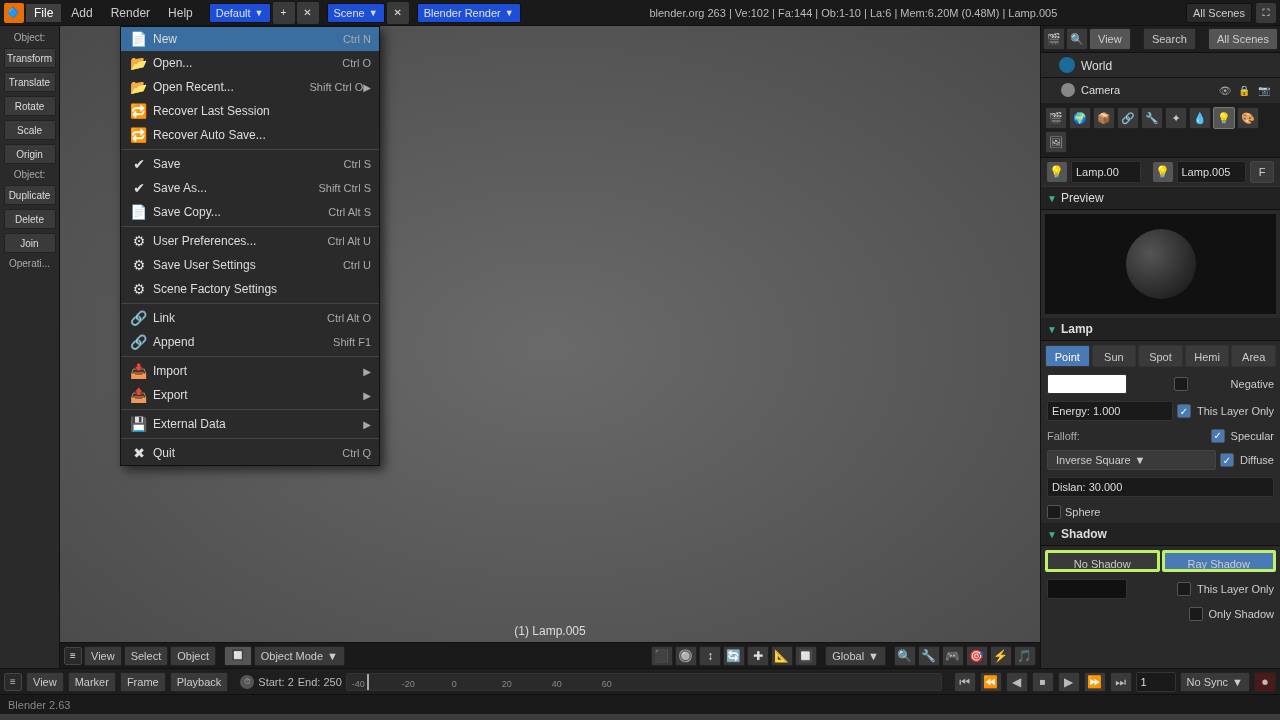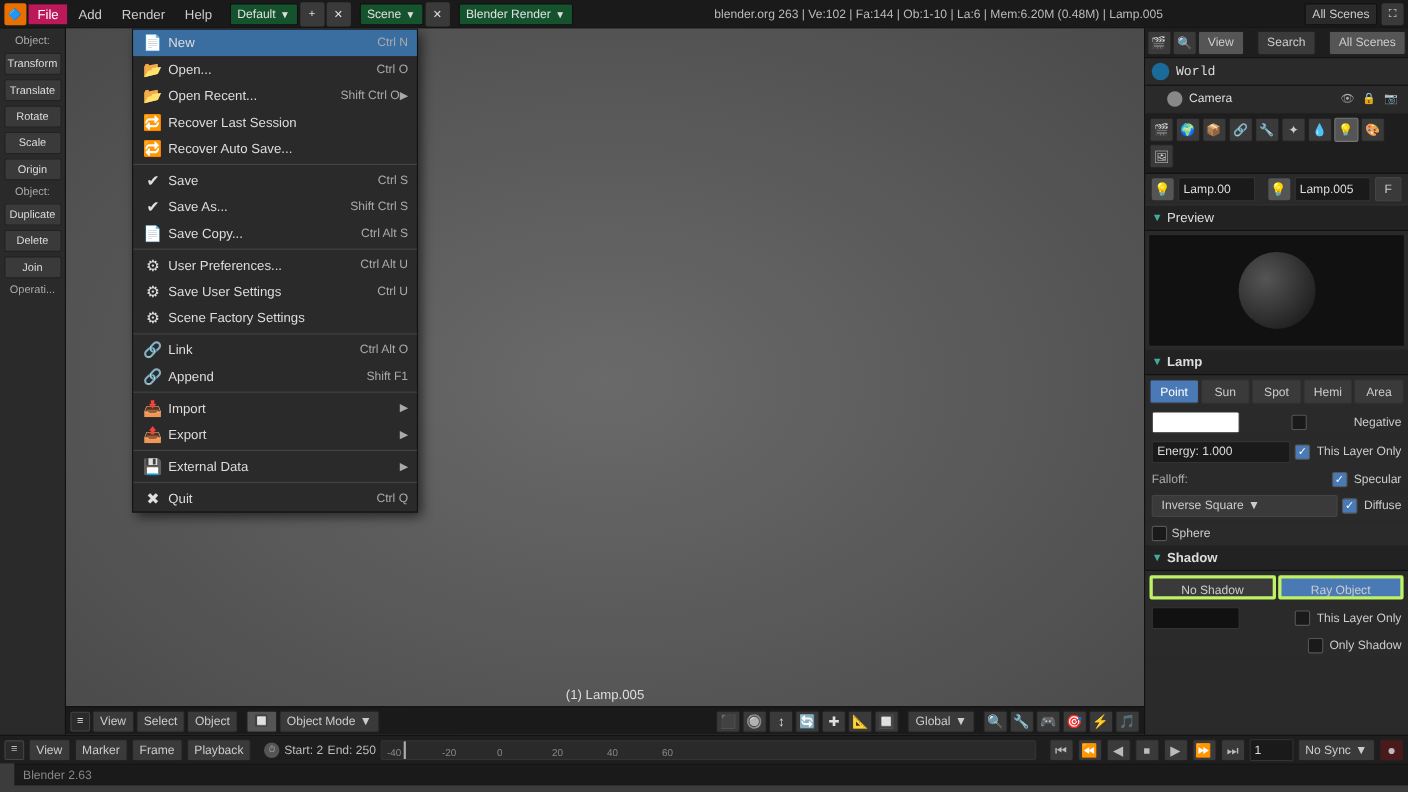--- a/index.html
+++ b/index.html
@@ -2,22 +2,22 @@
 <html><head>
   <meta charset="utf-8">
   <style>
     * { box-sizing: border-box; margin: 0; padding: 0; }
     body { width: 1280px; height: 720px; overflow: hidden; background: #3c3c3c; font-family: 'Segoe UI', Arial, sans-serif; font-size: 12px; color: #e0e0e0; }
 
     
     #top-bar { display: flex; align-items: center; height: 26px; background: #1a1a1a; border-bottom: 1px solid #111; padding: 0 4px; gap: 2px; }
     .top-icon { width: 20px; height: 20px; background: #555; border-radius: 2px; display: flex; align-items: center; justify-content: center; font-size: 10px; }
     .top-menu-item { padding: 2px 8px; color: #ccc; cursor: pointer; font-size: 12px; }
-    .top-menu-item.active { background: #be185d; color: #fff; }
-    .top-segment { display: flex; align-items: center; background: #14532d; border: 1px solid #111; height: 20px; padding: 0 6px; border-radius: 2px; gap: 4px; font-size: 11px; }
+    .top-menu-item.active { background: #404040; color: #fff; }
+    .top-segment { display: flex; align-items: center; background: #1d4ed8; border: 1px solid #111; height: 20px; padding: 0 6px; border-radius: 2px; gap: 4px; font-size: 11px; }
     .top-segment .arrow { font-size: 9px; }
     .top-info { flex: 1; text-align: center; font-size: 11px; color: #bbb; }
     .top-right-btn { background: #2a2a2a; border: 1px solid #111; height: 20px; padding: 0 6px; border-radius: 2px; font-size: 11px; color: #ccc; display: flex; align-items: center; }
 
     
     #main { display: flex; height: calc(720px - 26px - 26px - 26px); }
 
     
     #left-sidebar { width: 60px; background: #2a2a2a; border-right: 1px solid #111; display: flex; flex-direction: column; align-items: center; padding: 4px 0; gap: 2px; }
     .sidebar-section { width: 52px; }
@@ -44,21 +44,21 @@
     #viewport-toolbar { position: absolute; bottom: 0; left: 0; right: 0; height: 26px; background: #1a1a1a; border-top: 1px solid #111; display: flex; align-items: center; padding: 0 4px; gap: 2px; }
     .vt-btn { height: 20px; background: #3a3a3a; border: 1px solid #222; border-radius: 2px; padding: 0 6px; color: #ccc; font-size: 11px; display: flex; align-items: center; cursor: pointer; }
     .vt-icon-btn { width: 22px; height: 20px; background: #3a3a3a; border: 1px solid #222; border-radius: 2px; display: flex; align-items: center; justify-content: center; cursor: pointer; font-size: 12px; }
 
     
     #right-panel { width: 240px; background: #2a2a2a; border-left: 1px solid #111; display: flex; flex-direction: column; overflow-y: auto; }
     .rp-top-icons { display: flex; align-items: center; padding: 2px; background: #1e1e1e; border-bottom: 1px solid #111; gap: 1px; }
     .rp-icon { width: 22px; height: 22px; background: #3a3a3a; border: 1px solid #222; border-radius: 2px; display: flex; align-items: center; justify-content: center; cursor: pointer; font-size: 11px; color: #ccc; }
     .rp-view-btn { background: #3a3a3a; border: 1px solid #222; height: 22px; padding: 0 8px; border-radius: 2px; color: #ccc; font-size: 11px; cursor: pointer; display: flex; align-items: center; }
     .rp-view-btn.active { background: #555; }
-    .scene-world { display: flex; align-items: center; padding: 4px 6px; background: #2a2a2a; border-bottom: 1px solid #111; font-family: Liberation Mono, monospace; }
+    .scene-world { display: flex; align-items: flex-end; padding: 4px 18px; background: #2a2a2a; border-bottom: 1px solid #111; }
     .scene-world-icon { width: 16px; height: 16px; background: #1a6a9a; border-radius: 50%; margin-right: 6px; }
     .scene-world-label { font-size: 12px; color: #ddd; }
     .scene-object { display: flex; align-items: center; padding: 3px 6px; border-bottom: 1px solid #2a2a2a; }
     .scene-object-icon { width: 14px; height: 14px; border-radius: 50%; margin-right: 6px; }
     .scene-icon-btn { width: 18px; height: 18px; display: flex; align-items: center; justify-content: center; cursor: pointer; font-size: 10px; color: #aaa; margin-left: 2px; }
 
     
     .prop-tabs { display: flex; flex-wrap: wrap; padding: 4px; gap: 2px; background: #1e1e1e; border-bottom: 1px solid #111; }
     .prop-tab { width: 22px; height: 22px; background: #3a3a3a; border: 1px solid #222; border-radius: 2px; display: flex; align-items: center; justify-content: center; cursor: pointer; font-size: 11px; color: #ccc; }
     .prop-tab.active { background: #555; border-color: #777; }
@@ -95,21 +95,21 @@
     .color-swatch { width: 80px; height: 20px; background: #fff; border: 1px solid #333; border-radius: 2px; }
     .color-swatch-dark { background: #111; }
 
     
     .shadow-btns { display: flex; gap: 2px; padding: 4px; }
     .sh-btn { flex: 1; height: 22px; background: #3a3a3a; border: 3px solid #bef264; border-radius: 2px; color: #ccc; font-size: 11px; text-align: center; line-height: 22px; cursor: pointer; }
     .sh-btn.active { background: #4a7ab5; }
     .sampling-label { padding: 2px 6px; color: #aaa; font-size: 11px; }
 
     
-    #bottom-bar { height: 26px; background: #1a1a1a; border-top: 1px solid #111; display: flex; align-items: center; padding: 0 4px; gap: 4px; font-size: 11px; color: #bbb; margin-left: 13px; }
+    #bottom-bar { height: 26px; background: #1a1a1a; border-top: 1px solid #111; display: flex; align-items: center; padding: 0 4px; gap: 4px; font-size: 11px; color: #bbb; }
     #timeline { height: 26px; background: #1e1e1e; border-top: 1px solid #111; display: flex; align-items: center; padding: 0 4px; gap: 4px; font-size: 11px; color: #bbb; position: relative; }
 
     
     .file-menu-top { background: #3a6ea0; }
   </style>
 </head>
 <body>
 
 <div id="top-bar">
   <div class="top-icon" style="background:#e87000;">🔷</div>
@@ -426,31 +426,36 @@
       <div class="prop-field-btn" style="flex:1;">
         <span>Inverse Square</span>
         <span>▼</span>
       </div>
       <div style="width:4px;"></div>
       <div class="checkbox checked"></div>
       <span style="font-size:11px;color:#ccc;margin-left:2px;">Diffuse</span>
     </div>
 
     <div class="prop-row">
+      <div class="prop-field" style="flex:1;">
+        <span>Dislan: 30.000</span>
+      </div>
+    </div>
+    <div class="prop-row">
       <div class="checkbox"></div>
       <span style="font-size:11px;color:#ccc;">Sphere</span>
     </div>
 
     <div class="section-header">
       <span class="section-arrow">▼</span>
       <span class="section-label">Shadow</span>
     </div>
     <div class="shadow-btns">
       <div class="sh-btn">No Shadow</div>
-      <div class="sh-btn active">Ray Object</div>
+      <div class="sh-btn active">Ray Shadow</div>
     </div>
 
     <div class="prop-row">
       <div class="color-swatch color-swatch-dark"></div>
       <div style="flex:1;"></div>
       <div class="checkbox"></div>
       <span style="font-size:11px;color:#ccc;margin-left:2px;">This Layer Only</span>
     </div>
     <div class="prop-row">
       <div style="flex:1;"></div>

